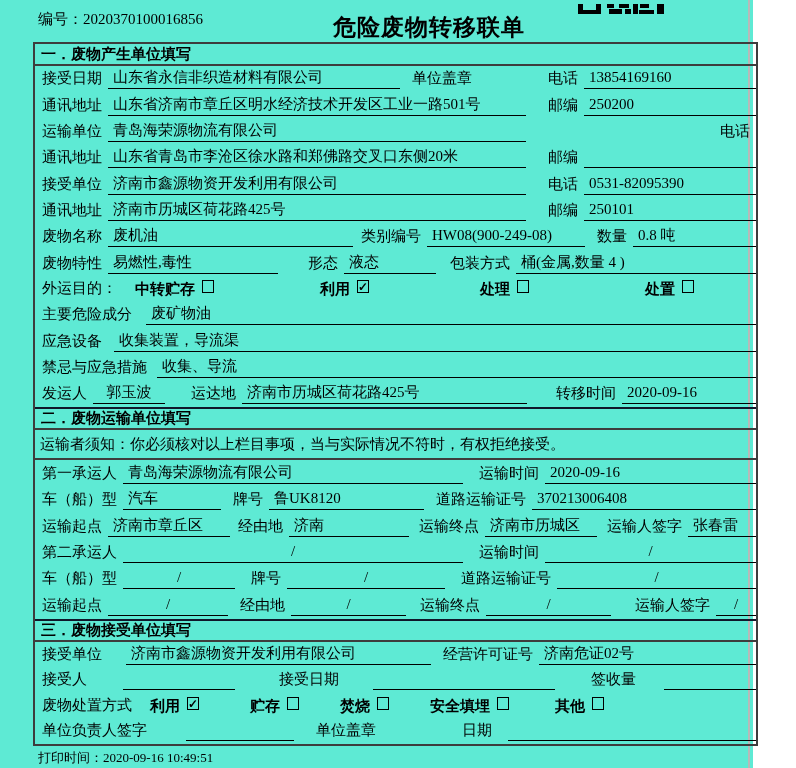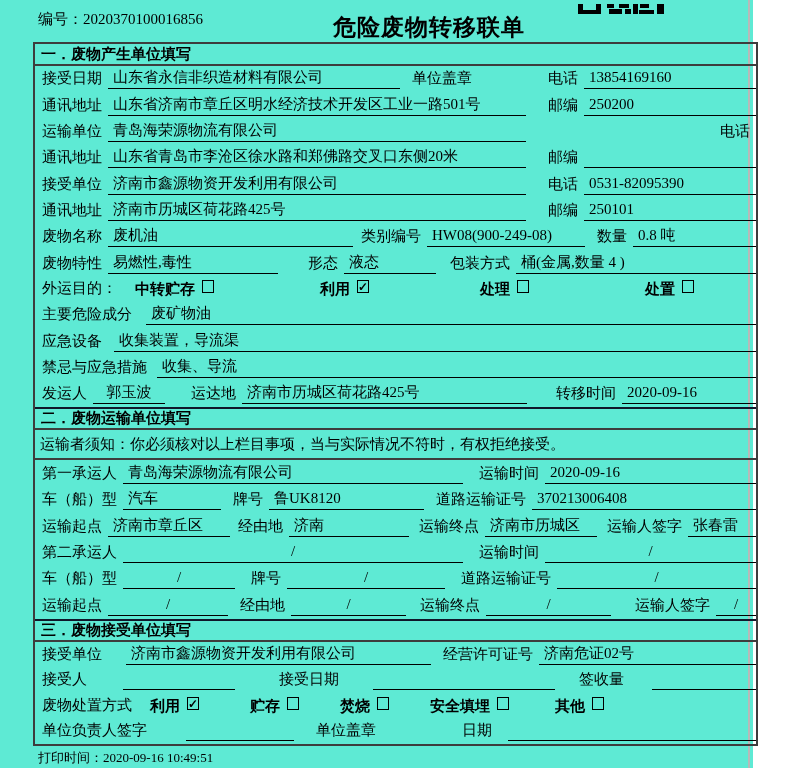--- a/index.html
+++ b/index.html
@@ -237,21 +237,21 @@
       <span class="u" style="width:305px;margin-left:18px">济南市鑫源物资开发利用有限公司</span>
       <span class="lbl" style="margin-left:10px">经营许可证号</span>
       <span class="u fill">济南危证02号</span>
     </div>
 
     <div class="row">
       <span class="lbl">接受人</span>
       <span class="u" style="width:112px;margin-left:30px"></span>
       <span class="lbl" style="margin-left:42px">接受日期</span>
       <span class="u" style="width:182px;margin-left:28px"></span>
-      <span class="lbl" style="margin-left:22px">签收量</span>
+      <span class="lbl" style="margin-left:34px">签收量</span>
       <span class="u fill" style="margin-left:22px"></span>
     </div>
 
     <div class="row">
       <span class="lbl">废物处置方式</span>
       <span class="opt" style="width:100px;margin-left:12px">
         <span>利用</span>
         <span class="box checked"></span>
       </span>
       <span class="opt" style="width:90px">

